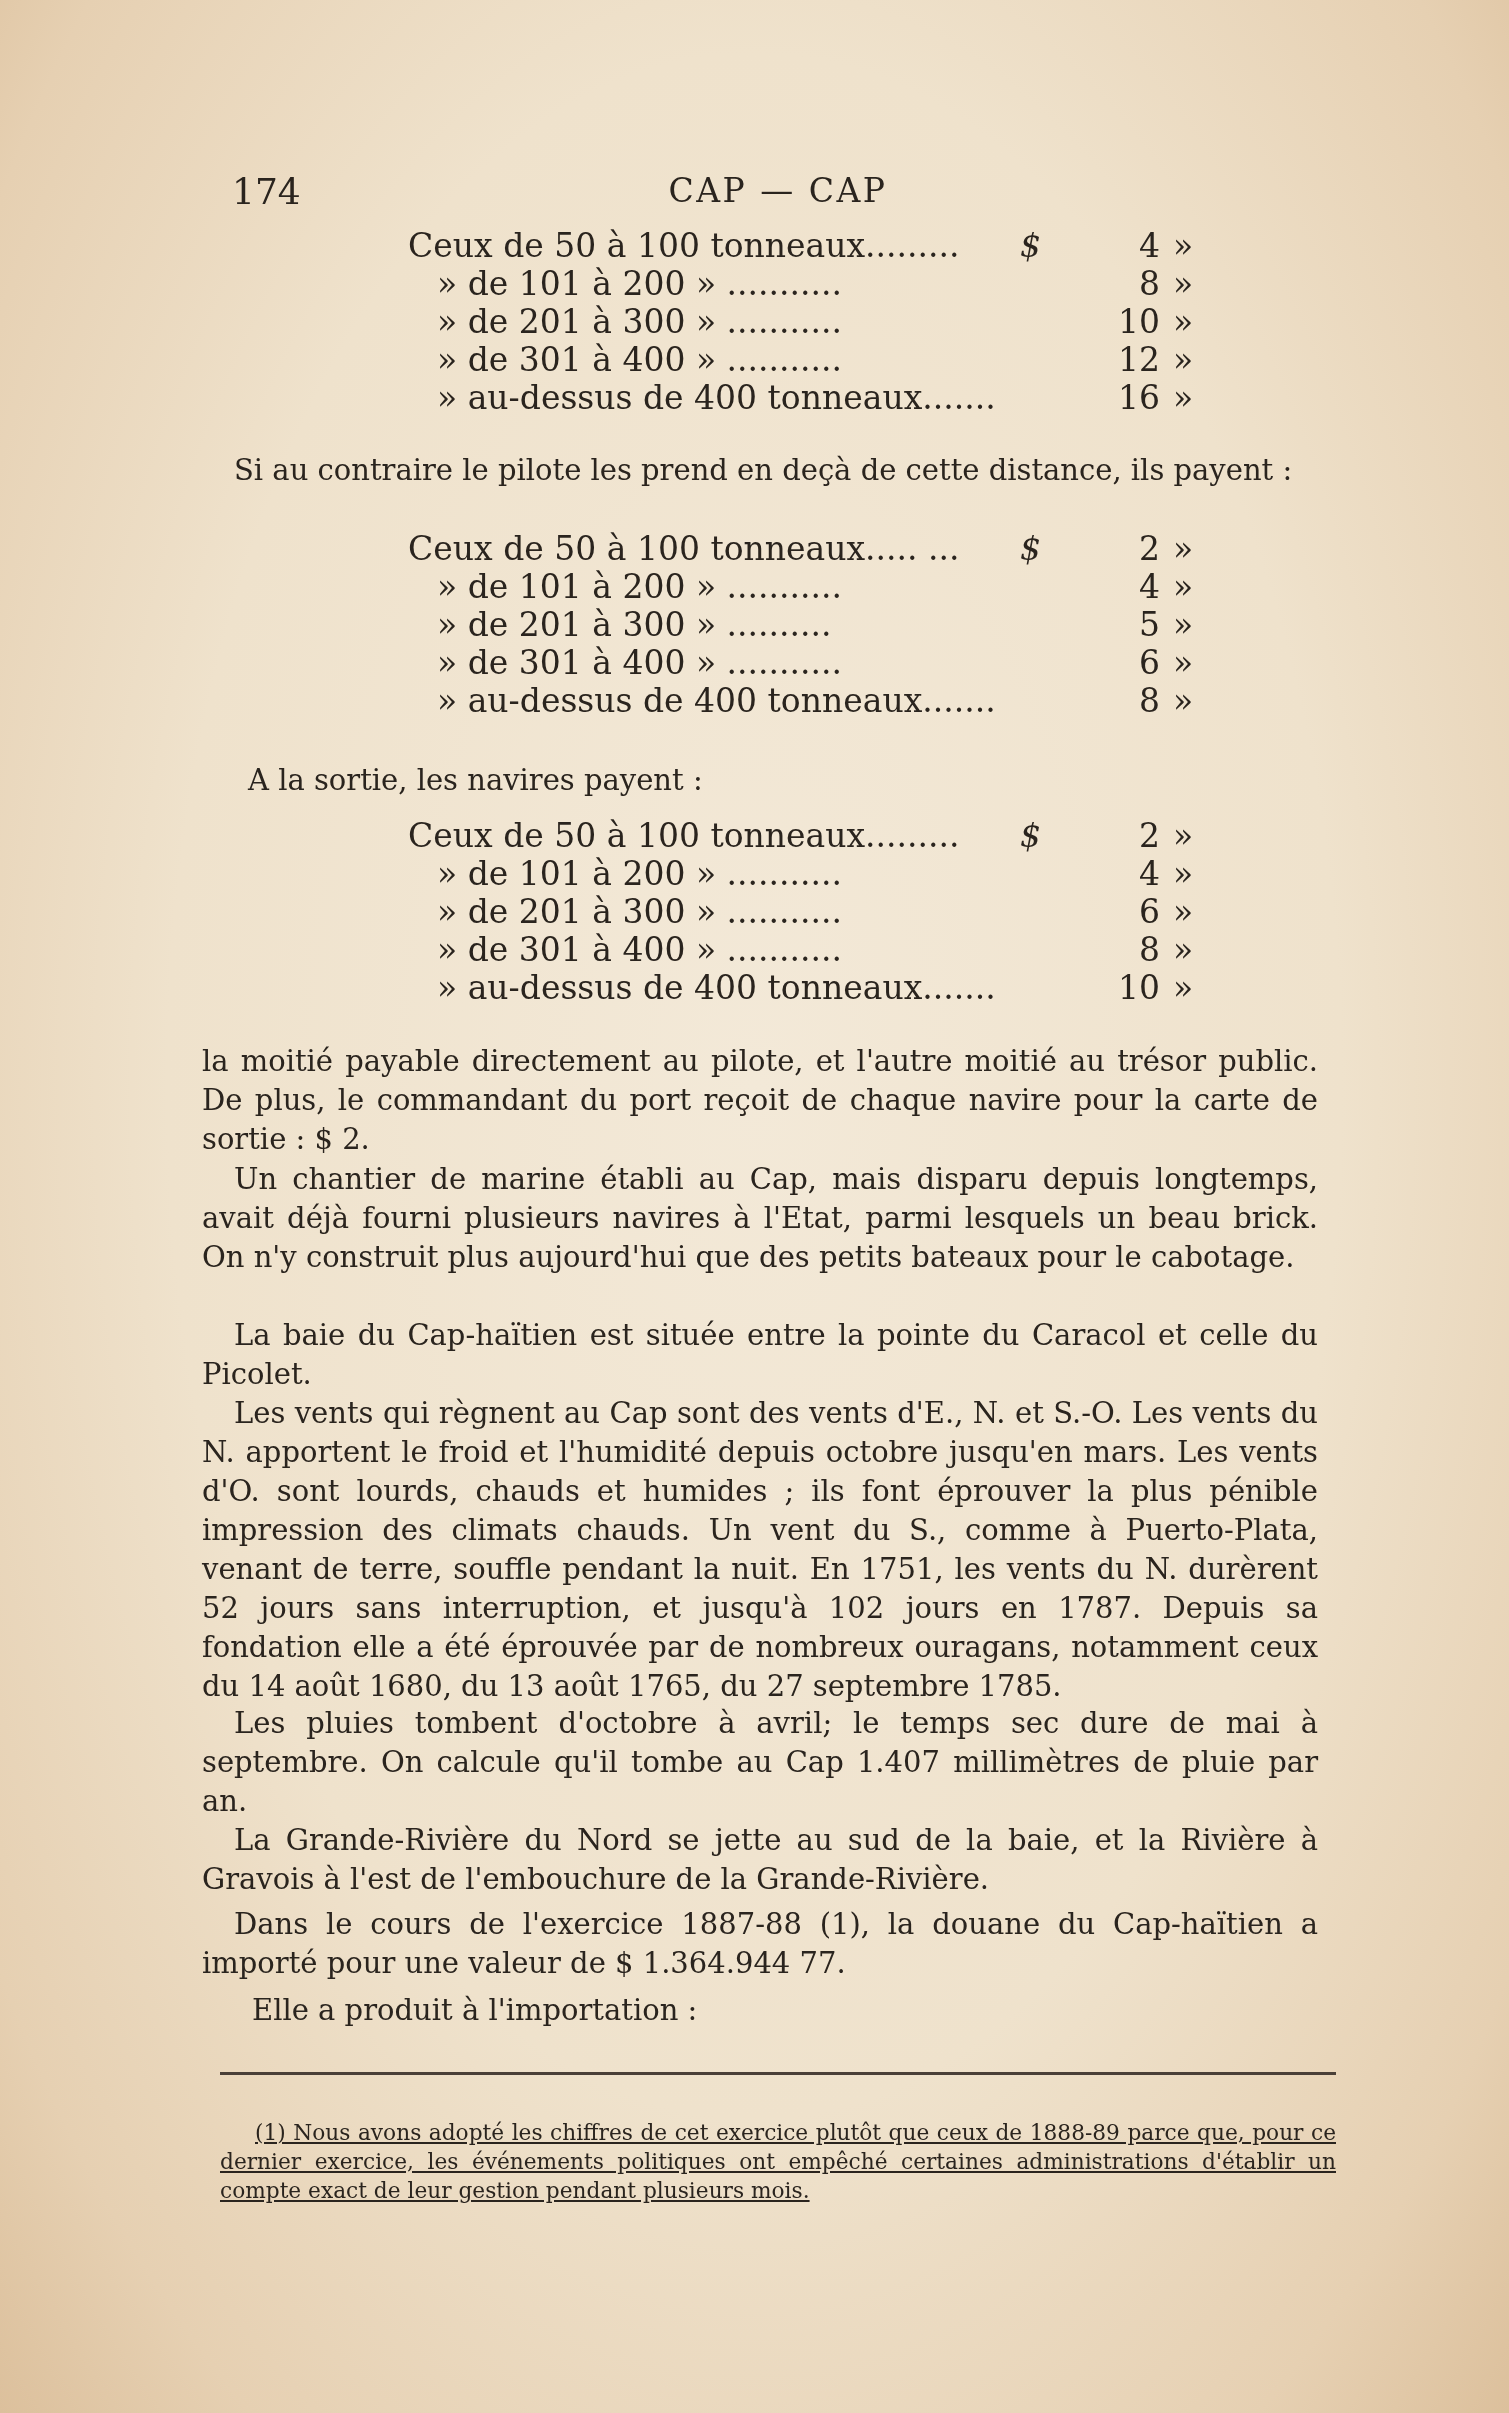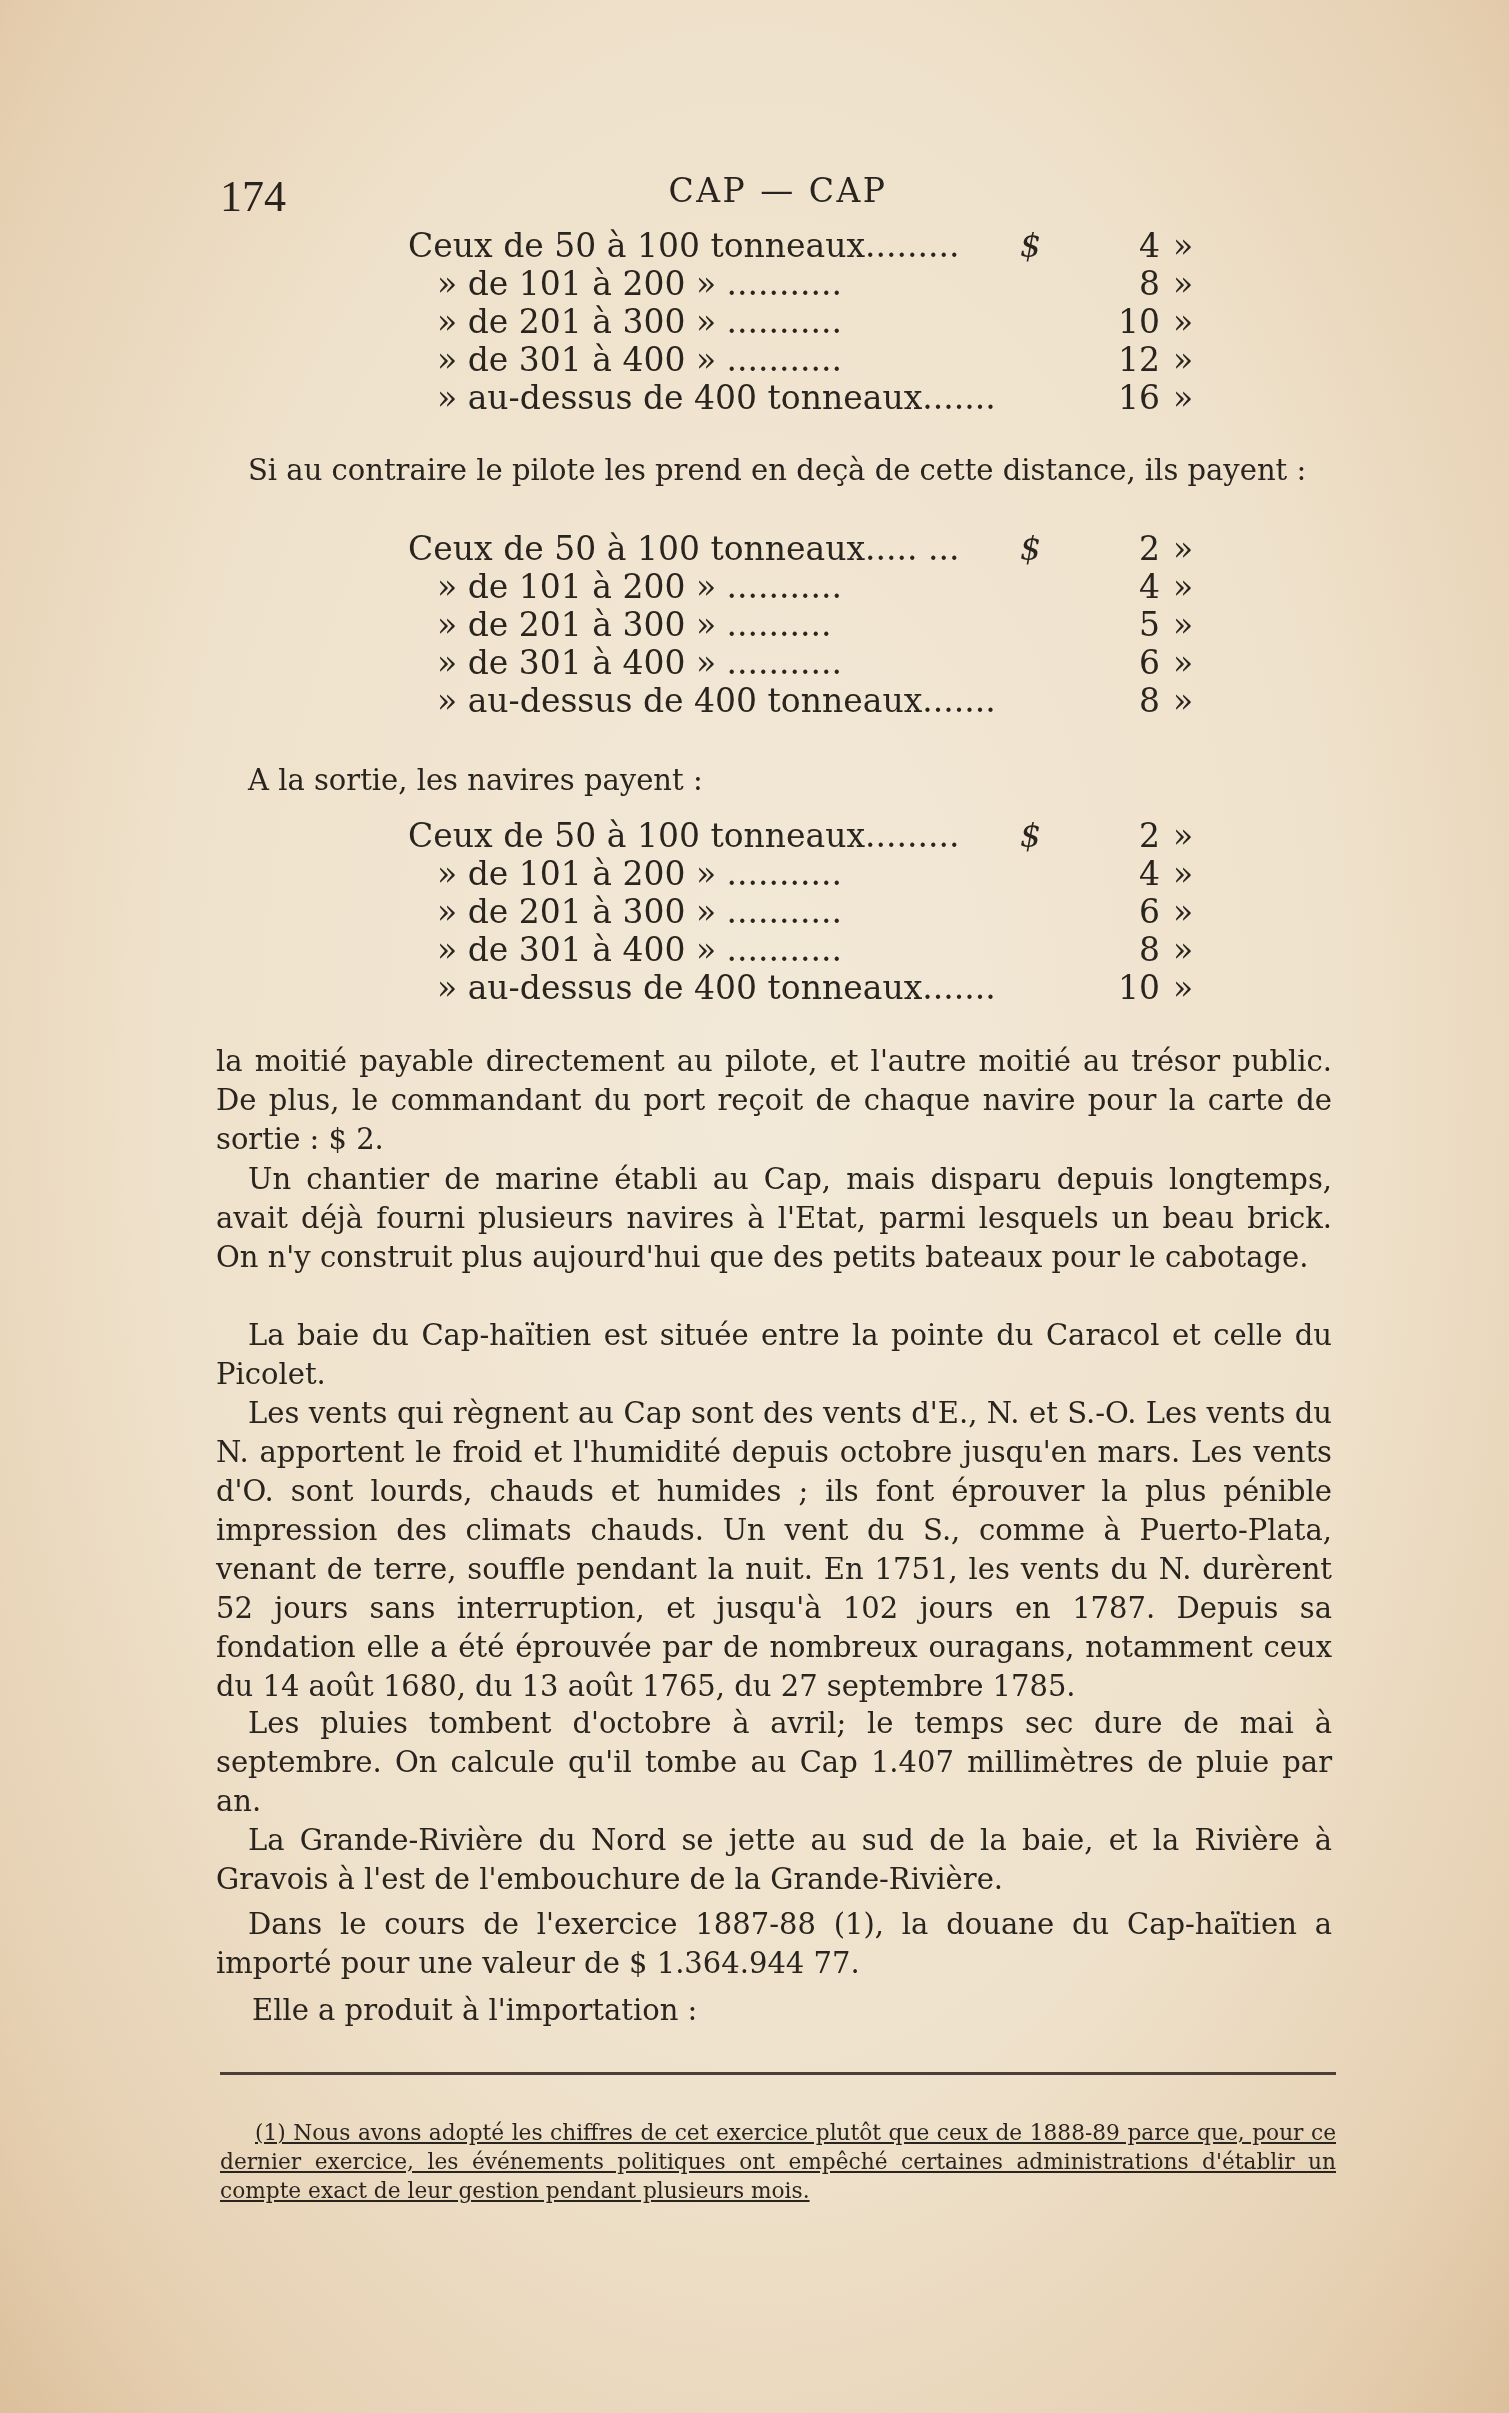--- a/index.html
+++ b/index.html
@@ -5,32 +5,32 @@
   html, body { margin:0; padding:0; }
   body {
     width:1509px; height:2413px; overflow:hidden;
     background: radial-gradient(ellipse at 50% 45%, #f3e9d8 0%, #efe2cc 55%, #e6d0b2 85%, #dcc09c 100%);
     font-family: "DejaVu Serif", "Liberation Serif", serif;
     color:#2a241e;
     position:relative;
   }
   .page { position:absolute; left:0; top:0; width:1509px; height:2413px; }
   .running-head { position:absolute; top:171px; left:220px; width:1116px; height:45px; }
-  .page-number { position:absolute; left:0; top:0; font-size:44px;font-family:Liberation Serif, serif; }
+  .page-number { position:absolute; left:12px; top:0; font-size:36px; }
   .head-title { position:absolute; left:0; right:0; top:0; text-align:center; font-size:33px; letter-spacing:2.5px; }
 
   .tariff { position:absolute; left:408px; width:822px; font-size:33px; }
   .trow { position:relative; height:38px; line-height:38px; white-space:nowrap; }
   .tlabel { position:absolute; left:0; }
   .tlabel.sub { left:29px; }
   .tcur { position:absolute; left:612px; font-style:italic; }
   .tval { position:absolute; left:688px; width:64px; text-align:right; }
   .tditto { position:absolute; left:765px; }
 
-  .para { position:absolute; left:216px; width:1116px; font-size:29px; line-height:39px; text-align:justify; }
+  .para { position:absolute; left:202px; width:1116px; font-size:29px; line-height:39px; text-align:justify; }
   .para.indent { text-indent:32px; }
   .single { position:absolute; font-size:29px; line-height:39px; }
 
   .fn-rule { position:absolute; left:220px; top:2072px; width:1116px; height:3.2px; background:#4a4038; }
   .footnote { position:absolute; left:220px; top:2118px; width:1116px; font-size:21.7px; line-height:29px; text-align:justify; text-indent:35px;text-decoration:underline; }
 </style>
 </head>
 <body>
 
 <div class="page">

